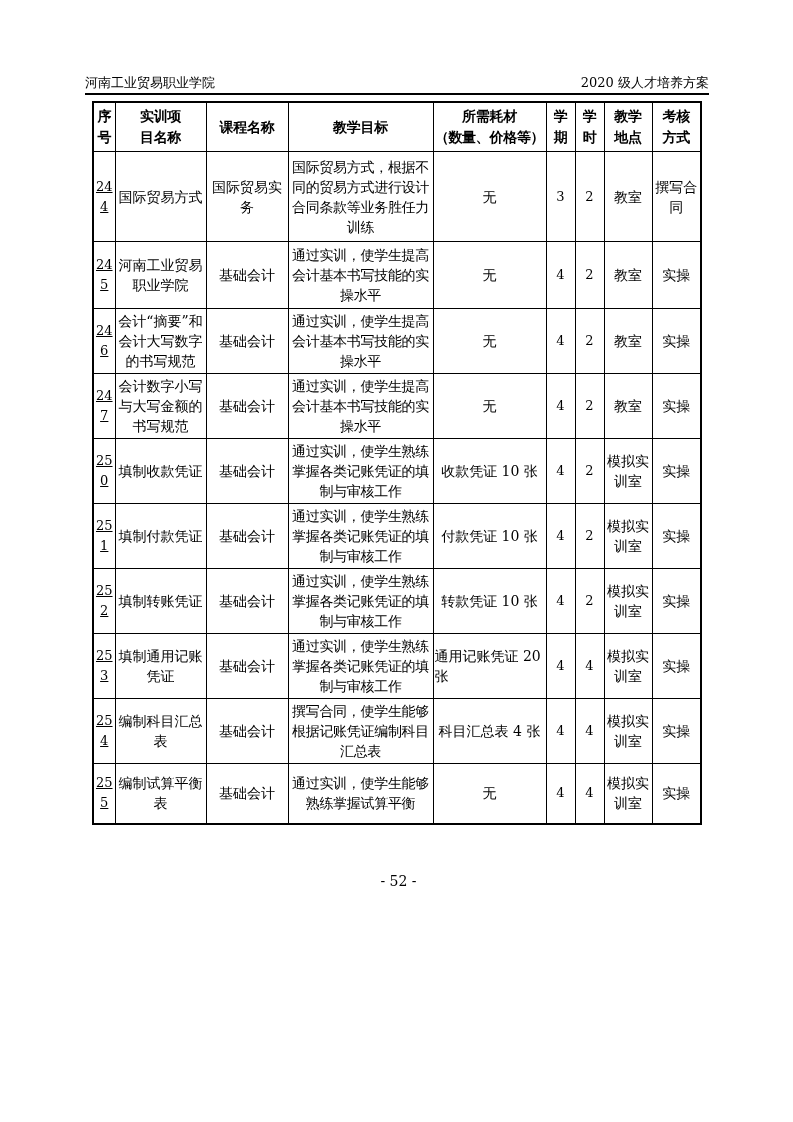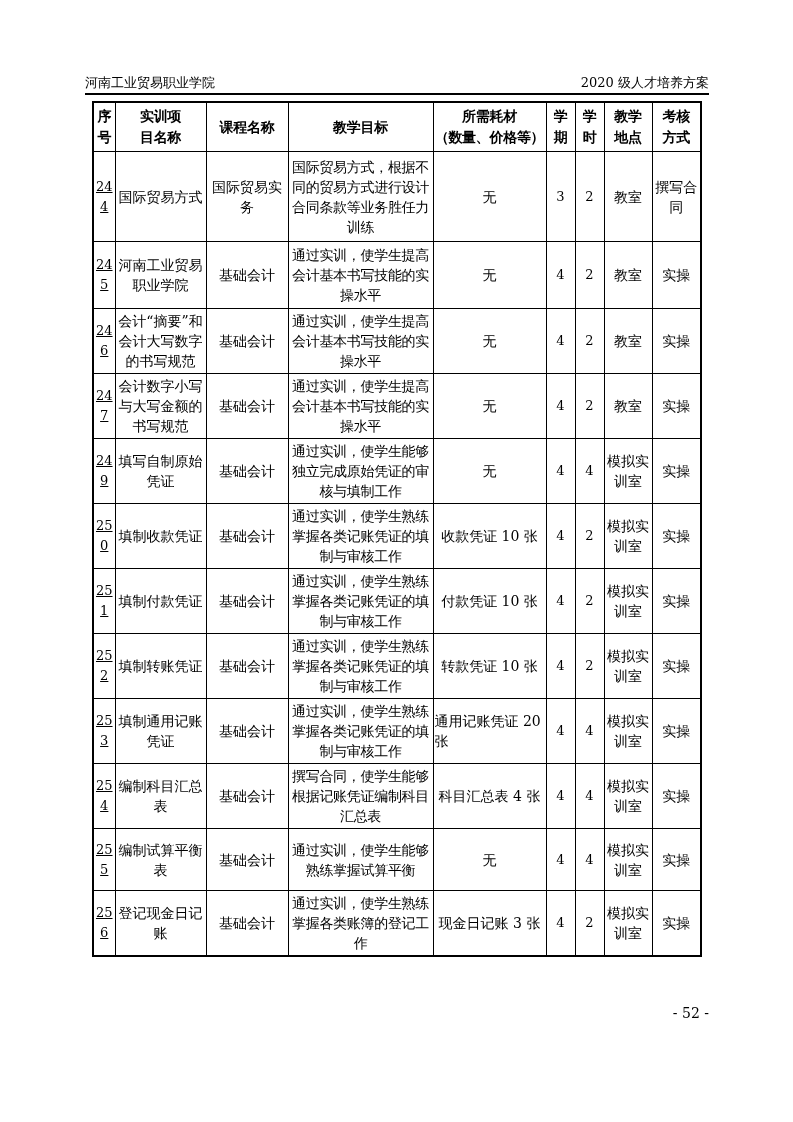--- a/index.html
+++ b/index.html
@@ -65,21 +65,21 @@
   tbody tr:nth-child(7)  { height: 62px; }
   tbody tr:nth-child(8)  { height: 60px; }
   tbody tr:nth-child(9)  { height: 62px; margin-left: 28px; }
   tbody tr:nth-child(10) { height: 60px; }
   tbody tr:nth-child(11) { height: 62px; }
   tbody tr:nth-child(12) { height: 49px; }
   tbody tr:nth-child(13) { height: 52px; }
   .page-footer {
     margin-top: 48px;
     font-size: 14px;
-    text-align: right;
+    text-align: center;
     padding-left: 3px;
   }
 </style>
 </head>
 <body>
 
 <div class="sheet">
 
   <div class="page-header">
     <span>河南工业贸易职业学院</span>
@@ -179,31 +179,20 @@
     <td class="c-course">基础会计</td>
     <td class="c-objective">通过实训，使学生提高会计基本书写技能的实操水平</td>
     <td class="c-consumables">无</td>
     <td class="c-semester">4</td>
     <td class="c-hours">2</td>
     <td class="c-location">教室</td>
     <td class="c-assessment">实操</td>
   </tr>
 
 
-  <tr>
-    <td class="c-no">249</td>
-    <td class="c-project">填写自制原始凭证</td>
-    <td class="c-course">基础会计</td>
-    <td class="c-objective">通过实训，使学生能够独立完成原始凭证的审核与填制工作</td>
-    <td class="c-consumables">无</td>
-    <td class="c-semester">4</td>
-    <td class="c-hours">4</td>
-    <td class="c-location">模拟实训室</td>
-    <td class="c-assessment">实操</td>
-  </tr>
 
   <tr>
     <td class="c-no">250</td>
     <td class="c-project">填制收款凭证</td>
     <td class="c-course">基础会计</td>
     <td class="c-objective">通过实训，使学生熟练掌握各类记账凭证的填制与审核工作</td>
     <td class="c-consumables">收款凭证 10 张</td>
     <td class="c-semester">4</td>
     <td class="c-hours">2</td>
     <td class="c-location">模拟实训室</td>
@@ -263,31 +252,20 @@
     <td class="c-project">编制试算平衡表</td>
     <td class="c-course">基础会计</td>
     <td class="c-objective">通过实训，使学生能够熟练掌握试算平衡</td>
     <td class="c-consumables">无</td>
     <td class="c-semester">4</td>
     <td class="c-hours">4</td>
     <td class="c-location">模拟实训室</td>
     <td class="c-assessment">实操</td>
   </tr>
 
-  <tr>
-    <td class="c-no">256</td>
-    <td class="c-project">登记现金日记账</td>
-    <td class="c-course">基础会计</td>
-    <td class="c-objective">通过实训，使学生熟练掌握各类账簿的登记工作</td>
-    <td class="c-consumables">现金日记账 3 张</td>
-    <td class="c-semester">4</td>
-    <td class="c-hours">2</td>
-    <td class="c-location">模拟实训室</td>
-    <td class="c-assessment">实操</td>
-  </tr>
 </tbody>
   </table>
 
   <div class="page-footer">
     <span>- 52 -</span>
   </div>
 
 </div>
 
 </body></html>

